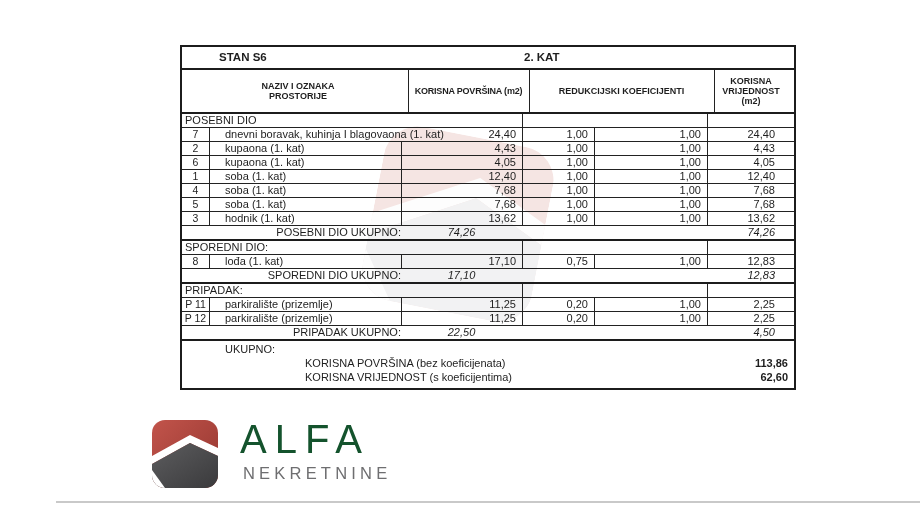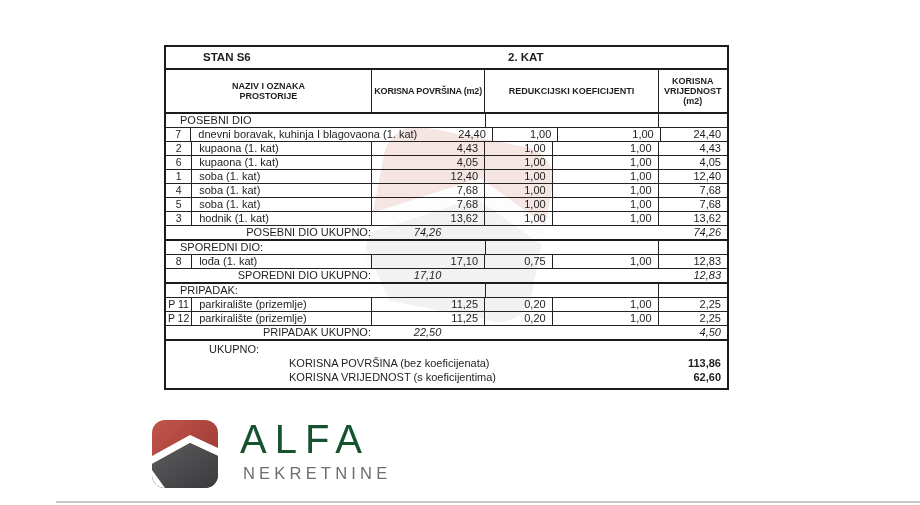--- a/index.html
+++ b/index.html
@@ -4,21 +4,21 @@
 <style>
   html,body{margin:0;padding:0;background:#fff;}
   .page{
     position:relative;width:920px;height:505px;background:#ffffff;overflow:hidden;
     font-family:"Liberation Sans", sans-serif;color:#1e1e1e;
   }
   
   .watermark{position:absolute;left:372px;top:134px;width:172px;height:180px;
     transform:rotate(11deg);opacity:.55;z-index:0;pointer-events:none;}
   
-  .sheet{position:absolute;left:164px;top:45px;width:565px;z-index:1;
+  .sheet{position:absolute;left:180px;top:45px;width:616px;z-index:1;
     border:2px solid #1c1c1c;box-sizing:border-box;background:transparent;}
   .row{position:relative;display:flex;align-items:stretch;border-top:1px solid #222;}
   .title-row{border-top:none;height:21px;line-height:21px;font-weight:bold;font-size:11.5px;}
   .title-row .stan{padding-left:37px;}
   .title-row .kat{position:absolute;left:342px;top:0;}
   .header-row{border-top:2px solid #1c1c1c;height:42px;font-weight:bold;font-size:9px;text-align:center;justify-content:center;}
   .hc{display:flex;align-items:center;justify-content:center;box-sizing:border-box;padding:1px 2px;}
   .hc .inner{display:block;}
   .w-name{width:219px;}
   .w-area{width:121px;}
@@ -26,28 +26,28 @@
   .w-val{width:74px;}
   .bl{border-left:1px solid #222;}
   .hdr-name .inner{max-width:112px;}
   .hdr-area{white-space:nowrap;letter-spacing:-0.2px;}
   .hdr-val .inner{max-width:66px;}
   
   .brow{height:13px;line-height:13px;font-size:11px;}
   .section-row{border-top:2px solid #1c1c1c;}
   .cell{box-sizing:border-box;overflow:hidden;}
   .c-num{width:27px;text-align:center;font-size:10.5px;}
-  .c-name{width:192px;border-left:1px solid #222;padding-left:7px;white-space:nowrap;
+  .c-name{width:192px;border-left:1px solid #222;padding-left:15px;white-space:nowrap;
           overflow:visible;position:relative;z-index:2;}
   .overflow-name .c-area{border-left:none;}
   .c-area{width:121px;text-align:right;padding-right:6px;}
   .c-k1{width:72px;text-align:right;padding-right:6px;}
   .c-k2{width:113px;text-align:right;padding-right:6px;}
   .c-val{width:74px;text-align:right;padding-right:6px;}
-  .sec-label{width:340px;padding-left:14px;}
+  .sec-label{width:340px;padding-left:3px;}
   .sec-koef{width:185px;}
   .sec-val{width:74px;}
   
   .total-row .t-label{width:219px;text-align:right;}
   .total-row .t-area{width:121px;text-align:center;font-style:italic;}
   .total-row .t-spacer{width:185px;}
   .total-row .t-val{width:74px;text-align:right;padding-right:6px;font-style:italic;}
   
   .grand{border-top:2px solid #1c1c1c;height:46px;font-size:11px;padding-top:1px;box-sizing:content-box;padding-left:16px;}
   .g-title{padding-left:27px;line-height:14px;}

